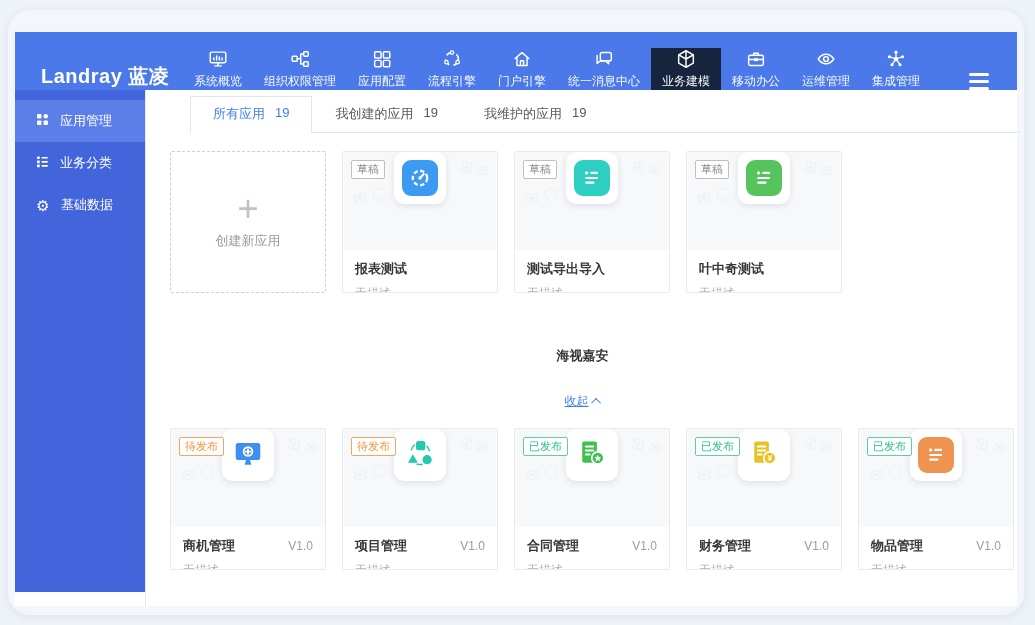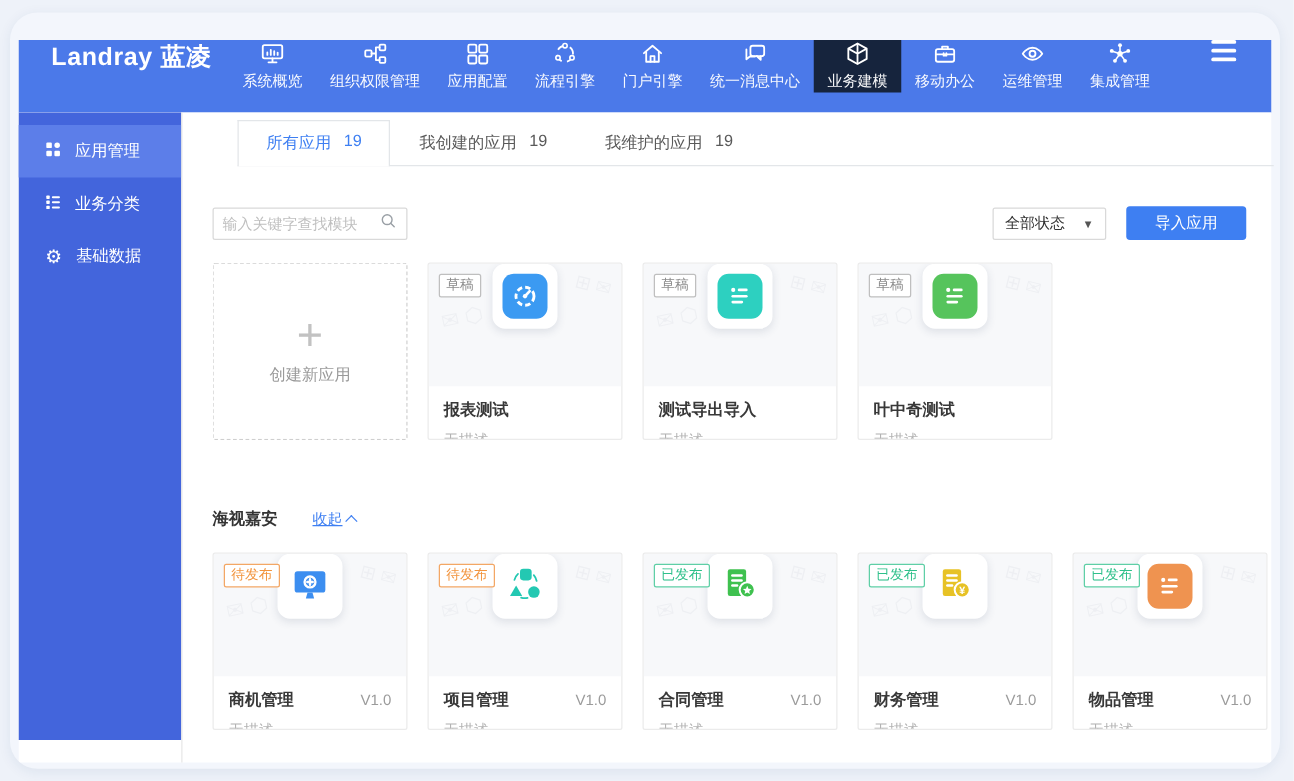--- a/index.html
+++ b/index.html
@@ -5,21 +5,21 @@
   * { box-sizing: border-box; margin: 0; padding: 0; }
   html,body { width:1035px; height:625px; overflow:hidden; }
   body { background:#eef2f9; font-family:"Liberation Sans","DejaVu Sans",sans-serif; position:relative; }
 
   .window { position:absolute; left:8px; top:10px; width:1016px; height:605px;
             background:#f3f6fc; border-radius:22px; overflow:hidden;
             box-shadow:0 2px 10px rgba(30,60,120,.08); }
 
   
   .topbar { margin:22px 7px 0 7px; height:58px; background:#4b79e9;
-            display:flex; align-items:flex-start; }
+            display:flex; align-items:flex-end; }
   .logo { width:168px; display:flex; align-items:center; padding-left:26px;
           color:#fff; font-size:20px; font-weight:bold; letter-spacing:.5px; white-space:nowrap; }
   .nav { display:flex; align-items:stretch; flex:1; }
   .nav-item { display:flex; flex-direction:column; align-items:center; justify-content:center;
               gap:3px; padding:0 11px; cursor:pointer; color:#fff; white-space:nowrap; }
   .nav-item svg { display:block; }
   .nav-item .nav-label { font-size:12px; color:rgba(255,255,255,.96); }
   .nav-item.active { background:#16243d; }
   .hamburger { margin-left:auto; margin-right:4px; display:flex; flex-direction:column;
                justify-content:center; gap:4px; padding:0 24px; cursor:pointer; }
@@ -83,21 +83,21 @@
   .card-title { font-size:13px; font-weight:bold; color:#383838; }
   .card-version { margin-left:auto; font-size:12px; color:#9b9b9b; }
   .card-desc { margin-top:7px; font-size:12px; color:#b3b3b3; }
 
   .card.create { border:1px dashed #cfcfcf; display:flex; flex-direction:column;
                  align-items:center; justify-content:center; gap:8px; }
   .plus { font-size:36px; font-weight:200; color:#c2c2c2; line-height:30px; }
   .create-label { font-size:13px; color:#9a9a9a; }
 
   
-  .section-head { margin:54px 24px 0; display:flex; align-items:center; gap:28px; }
+  .section-head { margin:54px 24px 0; display:flex; align-items:center; gap:28px;flex-direction:column; }
   .section-title { font-size:13px; font-weight:bold; color:#333; }
   .collapse-link { font-size:12px; color:#3e7ff2; cursor:pointer; display:flex; align-items:center; gap:5px;text-decoration:underline; }
   .chev-up { width:7px; height:7px; border-left:1.5px solid #3e7ff2; border-top:1.5px solid #3e7ff2;
              transform:rotate(45deg) translateY(2px); }
 </style>
 </head>
 <body>
 
 <div class="window">
 
@@ -268,36 +268,20 @@
         <div class="tab">
           <span>我创建的应用</span>
           <span>19</span>
         </div>
         <div class="tab">
           <span>我维护的应用</span>
           <span>19</span>
         </div>
       </div>
 
-      <div class="toolbar">
-        <div class="searchbox">
-          <input placeholder="输入关键字查找模块" style="">
-          <span><svg width="15" height="15" viewBox="0 0 20 20" fill="none" stroke="#9aa0a6" stroke-width="1.5" stroke-linecap="round">
-                <circle cx="9" cy="9" r="5.2"></circle>
-                <path d="m13 13 3.5 3.5"></path>
-              </svg></span>
-        </div>
-        <div class="tool-right">
-          <div class="select">
-            <span>全部状态</span>
-            <span class="caret">▼</span>
-          </div>
-          <button class="btn-primary">导入应用</button>
-        </div>
-      </div>
 
       <div class="grid">
 
         <div class="card create">
           <span class="plus">+</span>
           <span class="create-label">创建新应用</span>
         </div>
 
         <div class="card">
           <div class="card-top">

